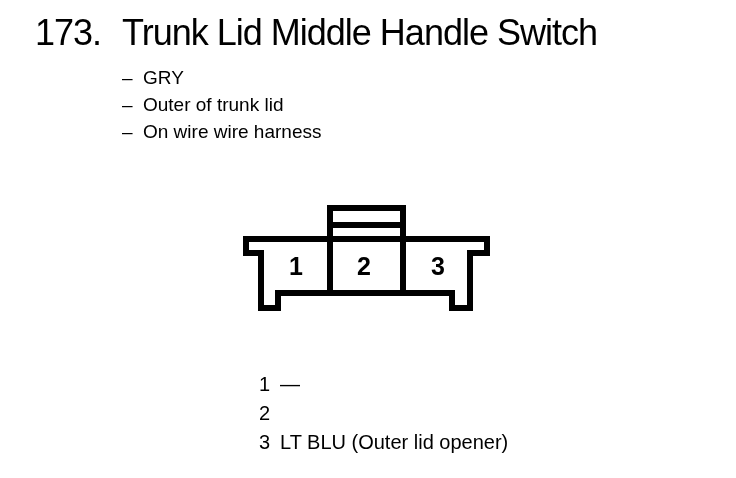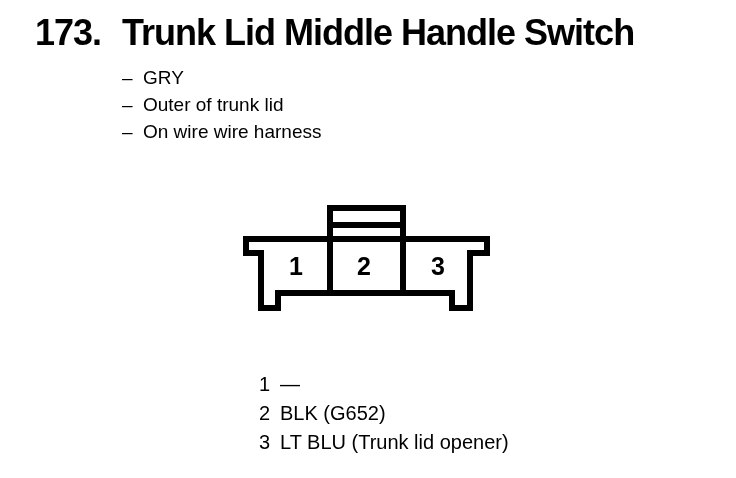--- a/index.html
+++ b/index.html
@@ -12,21 +12,21 @@
     font-family: "Liberation Sans", sans-serif;
     overflow: hidden;
   }
   .title-row {
     position: absolute;
     left: 35px;
     top: 12px;
     display: flex;
     gap: 21px;
     font-size: 36px;
-    font-weight: bold;
+    font-weight: normal;
     letter-spacing: -1px;
     white-space: nowrap;
   }
   .notes {
     position: absolute;
     left: 122px;
     top: 64px;
     font-size: 19px;
     line-height: 27px;
   }
@@ -98,21 +98,20 @@
   <div class="cavity-num" style="left:351px;">2</div>
   <div class="cavity-num" style="left:425px;">3</div>
 
   <div class="legend">
     <div class="legend-row">
       <span class="pin">1</span>
       <span class="wire">—</span>
     </div>
     <div class="legend-row">
       <span class="pin">2</span>
-      <span class="wire">BLK (G652)</span>
     </div>
     <div class="legend-row">
       <span class="pin">3</span>
-      <span class="wire">LT BLU (Trunk lid opener)</span>
+      <span class="wire">LT BLU (Outer lid opener)</span>
     </div>
   </div>
 
 </div>
 
 </body></html>

